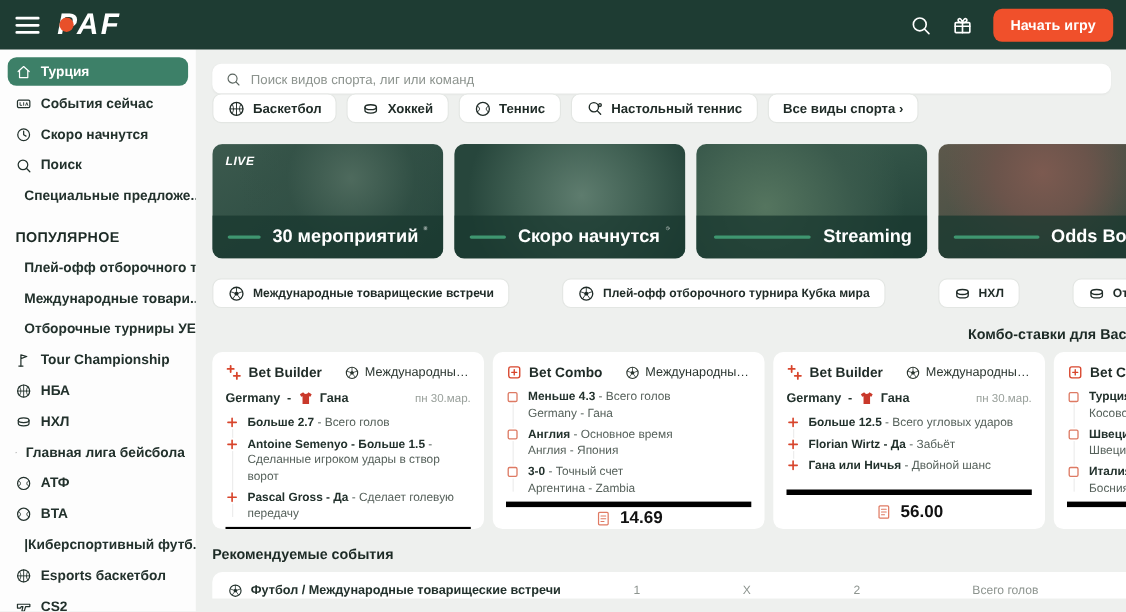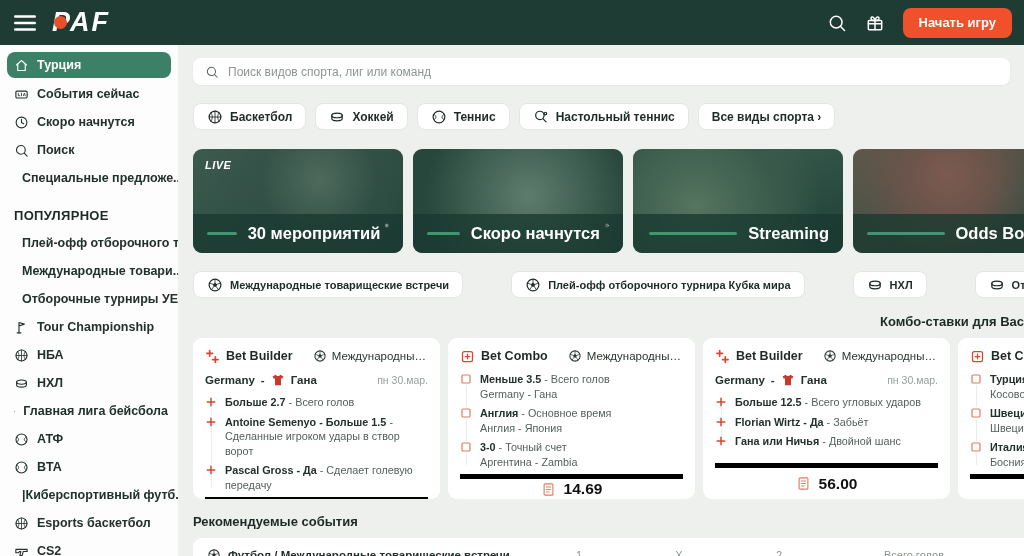--- a/index.html
+++ b/index.html
@@ -26,21 +26,21 @@
   .sb-title { font-size:13px; font-weight:800; color:#1c2a25; margin:16px 0 6px 14px; letter-spacing:.3px; }
 
   
   .main { position:absolute; top:45px; left:178px; width:846px; height:511px; padding:13px 0 0 15px; }
 
   .searchbar { width:817px; height:27px; background:#fff; border-radius:8px; display:flex; align-items:center; gap:9px; padding:0 12px; box-shadow:0 1px 2px rgba(0,0,0,.04); }
   .searchbar .ic { width:14px; height:14px; color:#5a655f; }
   .searchbar input { border:none; outline:none; flex:1; font-size:12px; font-family:inherit; color:#333; background:transparent; }
   .searchbar input::placeholder { color:#8d948f; }
 
-  .chip-row { display:flex; gap:9px; margin-top:18px; }
+  .chip-row { display:flex; gap:9px; margin-top:0; }
   .chip { display:flex; align-items:center; gap:7px; height:27px; padding:0 13px; background:#fff; border:1px solid #e3e6e3; border-radius:8px; font-size:12px; font-weight:700; color:#1f2b27; cursor:pointer; white-space:nowrap; }
   .chip .ic { width:16px; height:16px; color:#1f2b27; }
   .chip-row.small { margin-top:18px;gap:48px; }
   .chip-row.small .chip { font-size:11px; height:27px; }
 
   
   .banners { display:flex; gap:10px; margin-top:19px; }
   .banner { position:relative; width:210px; height:104px; border-radius:9px; overflow:hidden; flex:none; cursor:pointer; }
   .banner:nth-child(1) { background:radial-gradient(circle at 60% 30%, #4e6a5d 0%, #33514695 40%, transparent 70%), linear-gradient(145deg,#3c5a4e,#23433a); }
   .banner:nth-child(2) { background:radial-gradient(circle at 55% 45%, #5e7c6e 0%, #3f5f52 45%, #27463c 80%), linear-gradient(145deg,#37564a,#22423a); }
@@ -49,21 +49,21 @@
   .banner .live { position:absolute; top:10px; left:12px; color:#fff; font-style:italic; font-weight:900; font-size:11px; letter-spacing:.5px; }
   .band { position:absolute; left:0; right:0; bottom:0; height:39px; background:rgba(26,56,47,.78); display:flex; align-items:center; justify-content:flex-end; padding:0 14px; gap:11px; }
   .band .line { width:88px; height:3px; border-radius:2px; background:#3f9670; }
   .band .title { color:#fff; font-weight:800; font-size:16.5px; white-space:nowrap; }
   .band .sup { width:11px; height:11px; color:#fff; align-self:flex-start; margin:6px 0 0 -6px; }
 
   
   .sec-title { margin-top:16px; font-size:13px; font-weight:800; color:#1c2a25;text-align:right; }
   .cards { display:flex; gap:8px; margin-top:9px; }
   .card { width:247px; height:161px; background:#fff; border-radius:9px; flex:none; padding:11px 12px 0 12px; display:flex; flex-direction:column; overflow:hidden; }
-  .card-hd { display:flex; align-items:flex-start; gap:6px; }
+  .card-hd { display:flex; align-items:center; gap:6px; }
   .card-hd .tic { width:15px; height:15px; color:#d8452c; flex:none; }
   .card-hd b { font-size:12.5px; font-weight:800; white-space:nowrap; }
   .card-hd .lg { display:flex; align-items:center; gap:5px; margin-left:14px; min-width:0; }
   .card-hd .lg .ic { width:14px; height:14px; flex:none; }
   .card-hd .lg span { font-size:11.5px; color:#2a352f; white-space:nowrap; overflow:hidden; text-overflow:ellipsis; max-width:118px; }
   .match { display:flex; align-items:center; gap:6px; margin-top:9px; font-size:11.5px; font-weight:700; color:#22312c; }
   .match .ic { width:14px; height:14px; }
   .match .date { margin-left:auto; font-weight:400; font-size:10.5px; color:#9aa19c; }
   .legs { position:relative; margin-top:8px; }
   .legs::before { content:''; position:absolute; left:5.5px; top:9px; bottom:9px; border-left:1px solid #ececec; }
@@ -507,21 +507,21 @@
             <span>Международные товари...</span>
           </span>
         </div>
         <div class="legs">
           <div class="leg">
          <span class="mk ic sq">
               <svg viewBox="0 0 24 24" fill="none" stroke="currentColor" stroke-width="1.8" stroke-linecap="round" stroke-linejoin="round">
                 <rect x="4" y="4" width="16" height="16" rx="2.5" stroke-width="2.4"></rect>
               </svg>
             </span>
-         <div class="txt"><b>Меньше 3.5</b><span> - Всего голов</span><div class="sub">Germany - Гана</div></div>
+         <div class="txt"><b>Меньше 4.3</b><span> - Всего голов</span><div class="sub">Germany - Гана</div></div>
        </div>
           <div class="leg">
          <span class="mk ic sq">
               <svg viewBox="0 0 24 24" fill="none" stroke="currentColor" stroke-width="1.8" stroke-linecap="round" stroke-linejoin="round">
                 <rect x="4" y="4" width="16" height="16" rx="2.5" stroke-width="2.4"></rect>
               </svg>
             </span>
          <div class="txt"><b>Англия</b><span> - Основное время</span><div class="sub">Англия - Япония</div></div>
        </div>
           <div class="leg">

